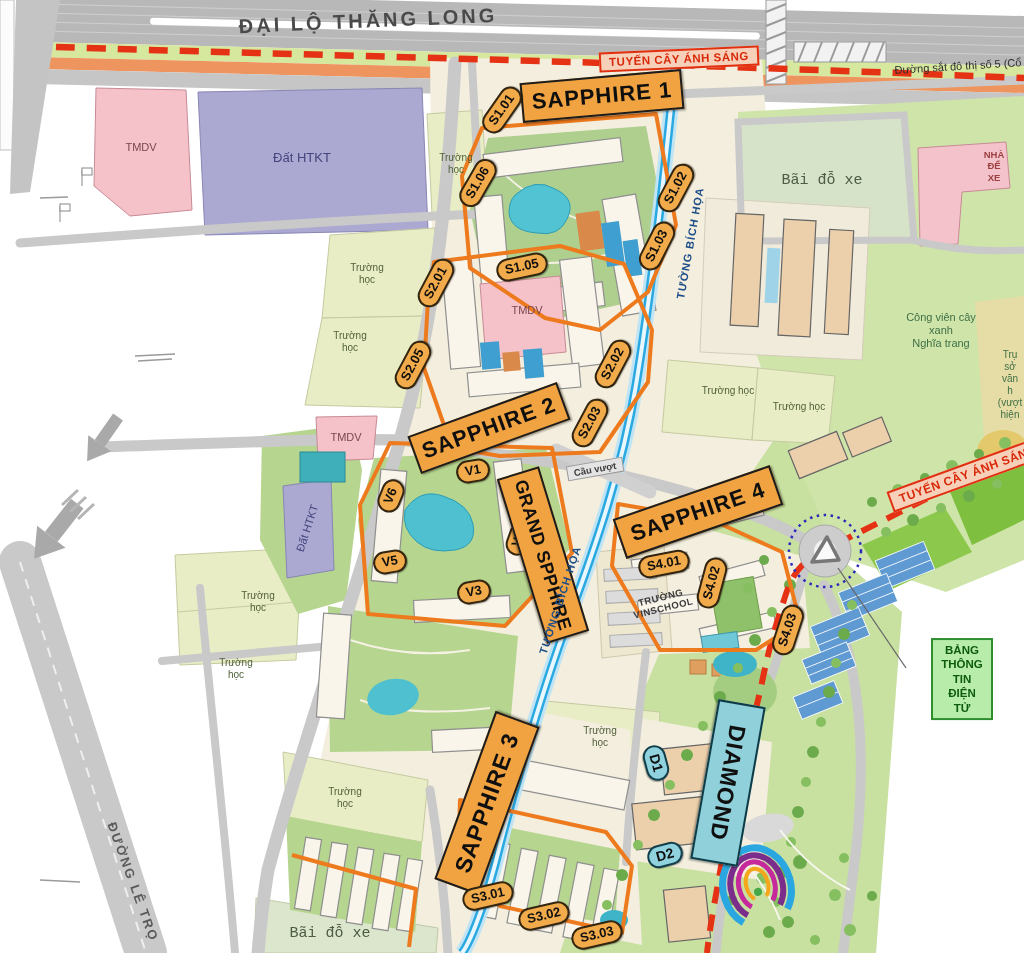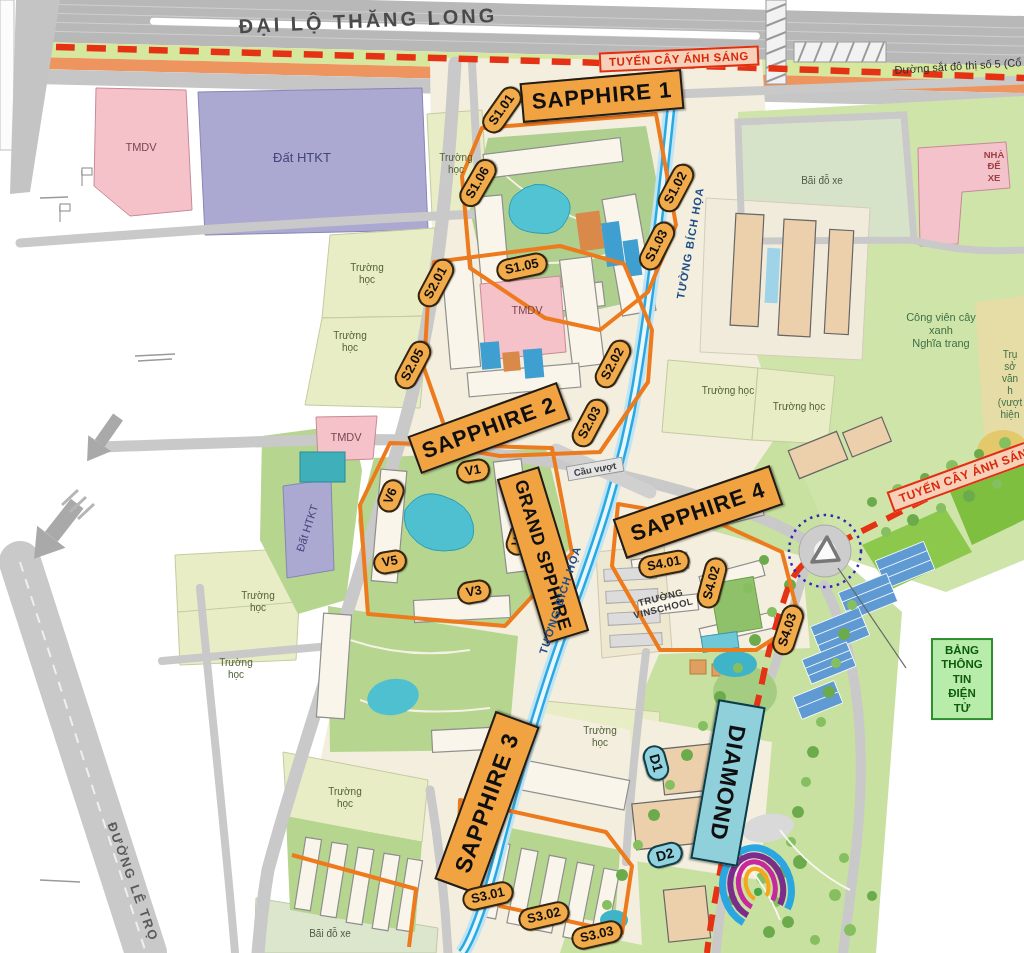--- a/index.html
+++ b/index.html
@@ -18,21 +18,21 @@
   .banner.cyan{background:#8fd0da;border-color:#0f3b46;}
   .pill{background:#f2ab4a;border:2px solid #33250f;border-radius:14px;font-weight:700;
         font-size:13px;color:#0f0f0f;padding:0 7px;height:19px;line-height:18px;
         box-shadow:1px 1px 1px rgba(0,0,0,.3);}
   .pill.cyan{background:#90d2de;border-color:#123f4c;}
   .school{font-size:10px;color:#50603a;text-align:center;line-height:1.18;white-space:normal;width:46px;}
   .school.one{white-space:nowrap;width:auto;}
   .ptext{font-size:11px;color:#7a4650;text-align:center;}
   .htkt{font-size:13px;color:#44457c;}
   .htkt.small{font-size:11px;}
-  .pgreen{font-size:10px;color:#4d5c45;}
+  .pgreen{font-size:15px;color:#4d5c45;font-family:Liberation Mono, monospace;}
   .garage{font-size:9.5px;font-weight:700;color:#9c4040;}
   .parkt{font-size:11px;color:#3f7046;}
   .redbox{background:#f7d0ba;border:2px solid #e03010;color:#d82808;font-size:11.5px;
           font-weight:700;padding:2px 8px;letter-spacing:.5px;}
   .infobox{background:#b7ecaa;border:2px solid #2f8f2f;color:#0c5c0c;font-size:11.5px;
            font-weight:700;padding:3px 8px;line-height:1.25;}
   .graybox{background:#e4e4e4;border:1px solid #999;color:#3c3c3c;font-size:9.5px;
            font-weight:700;padding:1px 6px;}
   .mural{font-size:11px;font-weight:700;color:#1d4e89;letter-spacing:1px;}
   .vins{font-size:9.5px;font-weight:700;color:#3a3a3a;letter-spacing:.5px;}

